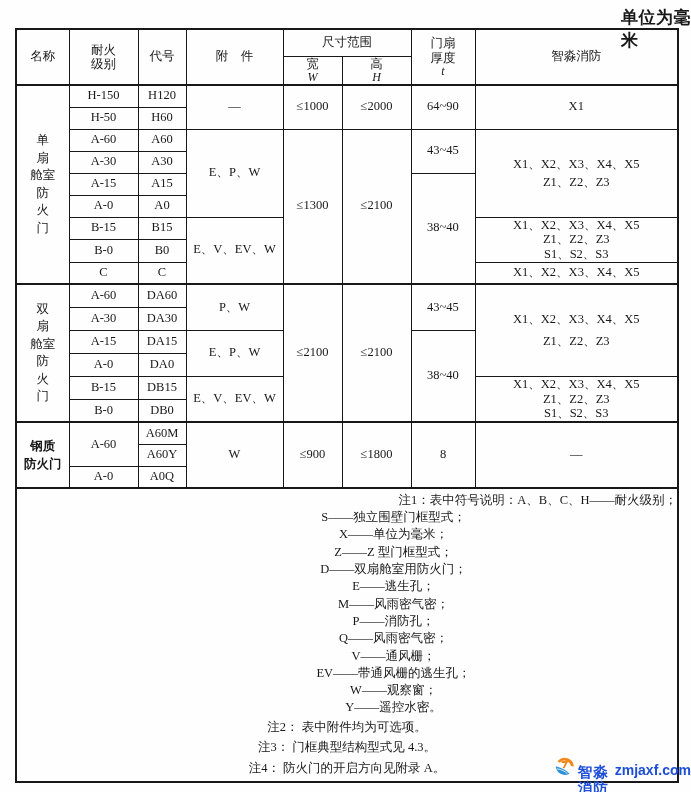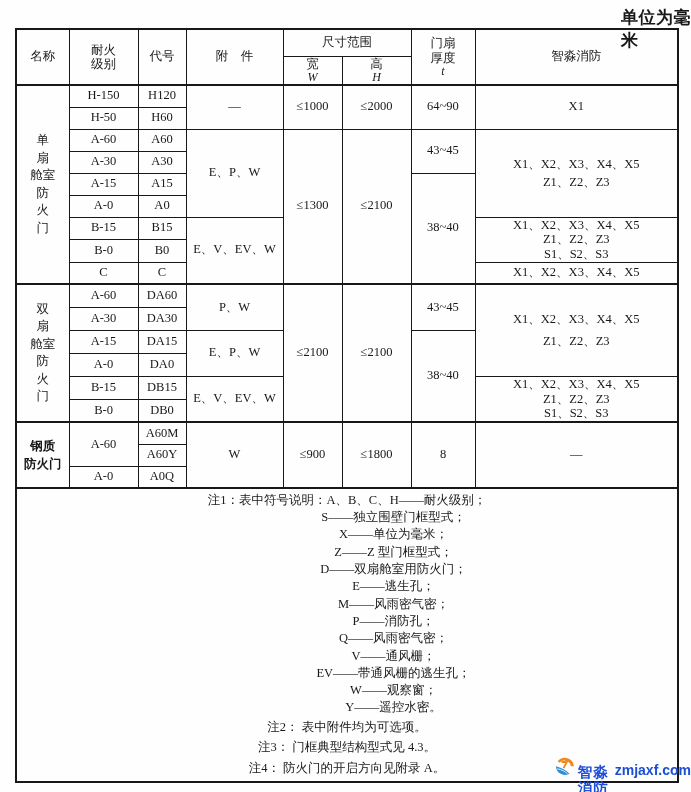--- a/index.html
+++ b/index.html
@@ -30,21 +30,21 @@
   .name2 div { line-height:18px;font-weight:bold; }
   .frame-cell div { line-height:15px; }
   .g1big div { line-height:18px; }
   .g2big div { line-height:22px; }
   .tri div { line-height:14.7px; }
 
   .notes-cell {
     text-align:left; vertical-align:top; height:294px;
     padding:7px 8px 0 28px; font-size:12.5px;
   }
-  .note1-line { line-height:17.5px; }
+  .note1-line { line-height:17.5px;text-align:right; }
   .symbol-list { padding-left:93px; }
   .symbol-list div { line-height:17.3px; }
   .bottom-note { line-height:20.6px; }
 
   .logo { position:absolute; left:555px; top:736px; display:flex; align-items:center; gap:3px; }
   .logo-text { display:flex; flex-direction:row; font-family:"Liberation Sans","DejaVu Sans",sans-serif; color:#1d4ed8;margin-top:28px; }
   .logo-brand { font-size:14.5px; font-weight:700; letter-spacing:1px; line-height:16px; }
   .logo-domain { font-size:14px; font-weight:700; line-height:12px; }
 </style>
 </head>

